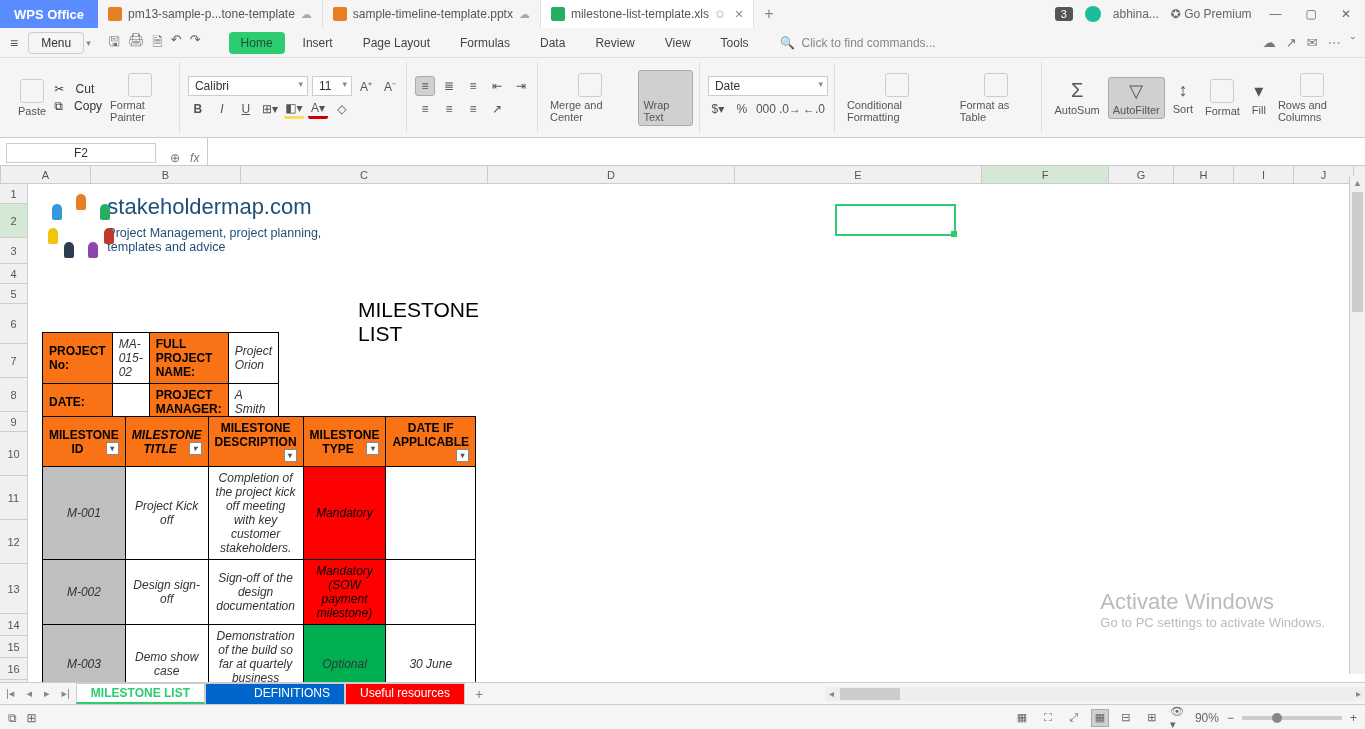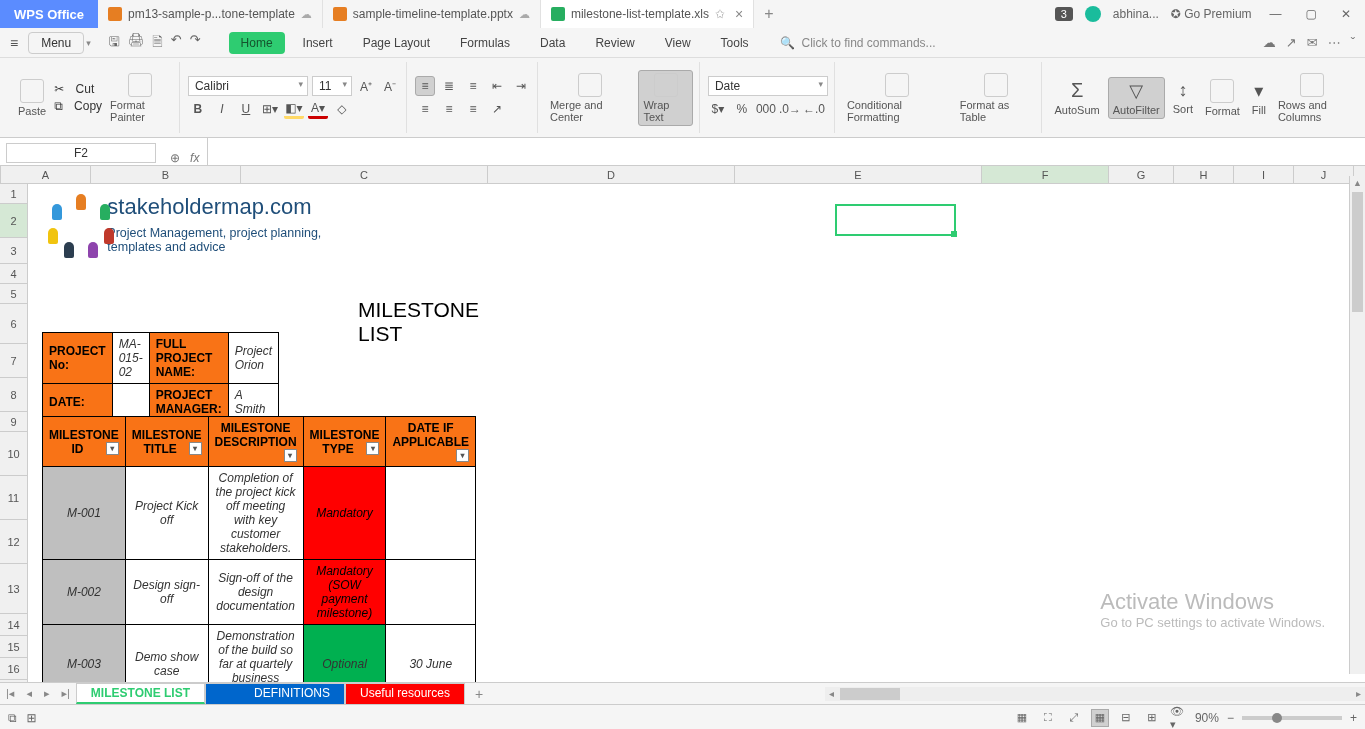--- a/index.html
+++ b/index.html
@@ -393,21 +393,21 @@
           <td class="hdr-blue">PROJECT MANAGER:</td>
           <td class="ital">A Smith</td>
         </tr>
       </tbody>
         </table>
 
       <table class="tbl" style="left:14px; top:232px;" id="main-table">
         <thead>
             <tr id="main-headers">
               <th class="hdr-blue center" style="width: 90px;">MILESTONE ID<span class="filter-arrow">▾</span></th>
-              <th class="hdr-blue center" style="width: 205px;">MILESTONE TITLE<span class="filter-arrow">▾</span></th>
+              <th class="hdr-blue center" style="width: 205px; font-style: italic;">MILESTONE TITLE<span class="filter-arrow">▾</span></th>
               <th class="hdr-blue center" style="width: 247px;">MILESTONE DESCRIPTION<span class="filter-arrow">▾</span></th>
               <th class="hdr-blue center" style="width: 247px;">MILESTONE TYPE<span class="filter-arrow">▾</span></th>
               <th class="hdr-blue center" style="width: 127px; margin-top: 40px;">DATE IF APPLICABLE<span class="filter-arrow">▾</span></th>
             </tr>
           </thead>
         <tbody id="main-body">
             <tr>
               <td class="grey ital center" style="height:42px">M-001</td>
               <td class="ital center">Project Kick off</td>
               <td class="ital center">Completion of the project kick off meeting with key customer stakeholders.</td>

